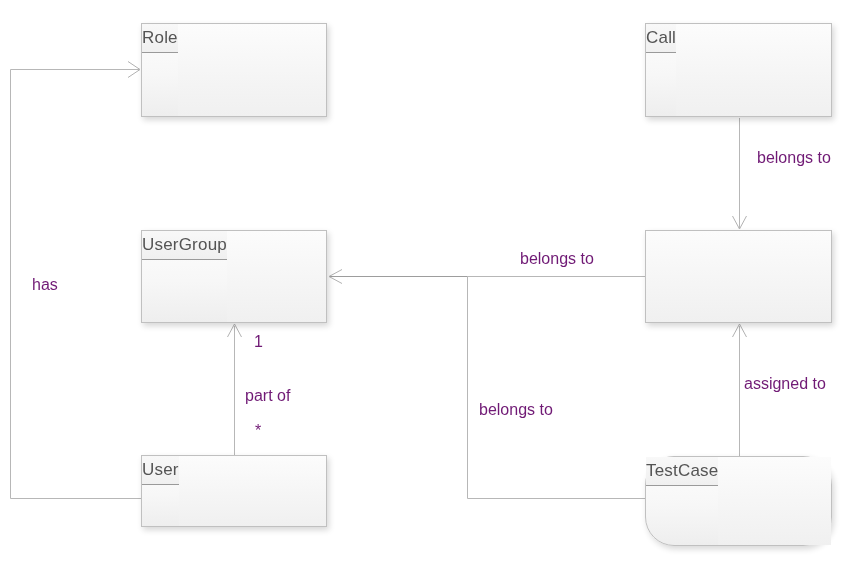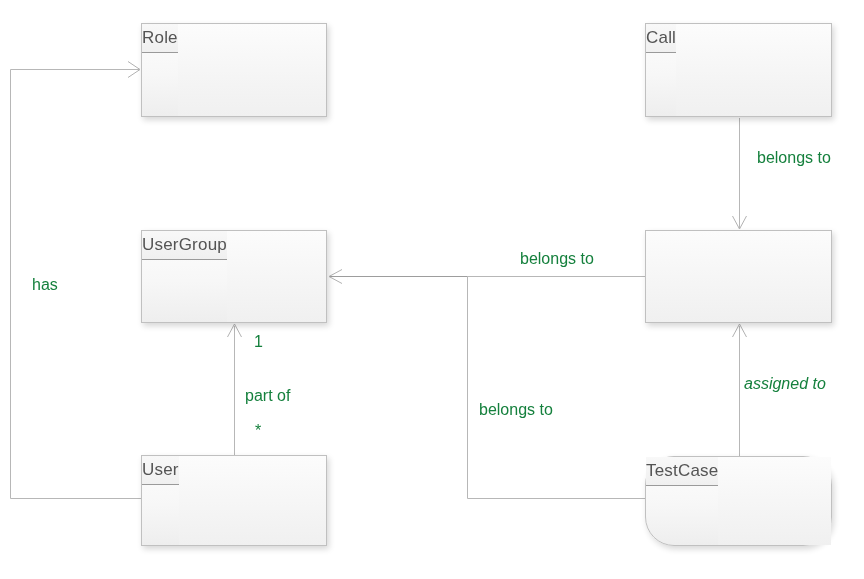--- a/index.html
+++ b/index.html
@@ -61,21 +61,21 @@
     white-space: nowrap;
   }
   .node-body {
     flex: 1 1 auto;
     background: linear-gradient(180deg, #fcfcfc 0%, #f0f0f0 100%);
   }
   .edge-label {
     position: absolute;
     font-size: 16px;
     line-height: 19px;
-    color: #15803d;
+    color: #701a75;
     white-space: nowrap;
   }
 </style>
 </head>
 <body>
 
 <div class="canvas">
 
   <svg class="wires" width="864" height="579" viewBox="0 0 864 579" xmlns="http://www.w3.org/2000/svg">
 
@@ -116,21 +116,21 @@
     <div class="node-header">
       <span class="node-title">Call</span>
     </div>
     <div class="node-body"></div>
   </div>
 
   <div class="node" style="left:645px; top:230px; width:187px; height:93px;">
     <div class="node-body"></div>
   </div>
 
-  <div class="node" style="left:141px; top:455px; width:186px; height:91px;">
+  <div class="node" style="left:141px; top:455px; width:186px; height:72px;">
     <div class="node-header">
       <span class="node-title">User</span>
     </div>
     <div class="node-body"></div>
   </div>
 
   <div class="node" style="left:645px; top:456px; width:187px; height:90px;border-radius:29px;">
     <div class="node-header">
       <span class="node-title">TestCase</span>
     </div>
@@ -144,15 +144,15 @@
   <div class="edge-label" style="left:520px; top:249px;">belongs to</div>
 
   <div class="edge-label" style="left:254px; top:332px;">1</div>
 
   <div class="edge-label" style="left:245px; top:386px;">part of</div>
 
   <div class="edge-label" style="left:255px; top:421px;">*</div>
 
   <div class="edge-label" style="left:479px; top:400px;">belongs to</div>
 
-  <div class="edge-label" style="left:744px; top:374px;font-style:italic;">assigned to</div>
+  <div class="edge-label" style="left:744px; top:374px;">assigned to</div>
 
 </div>
 
 </body></html>

